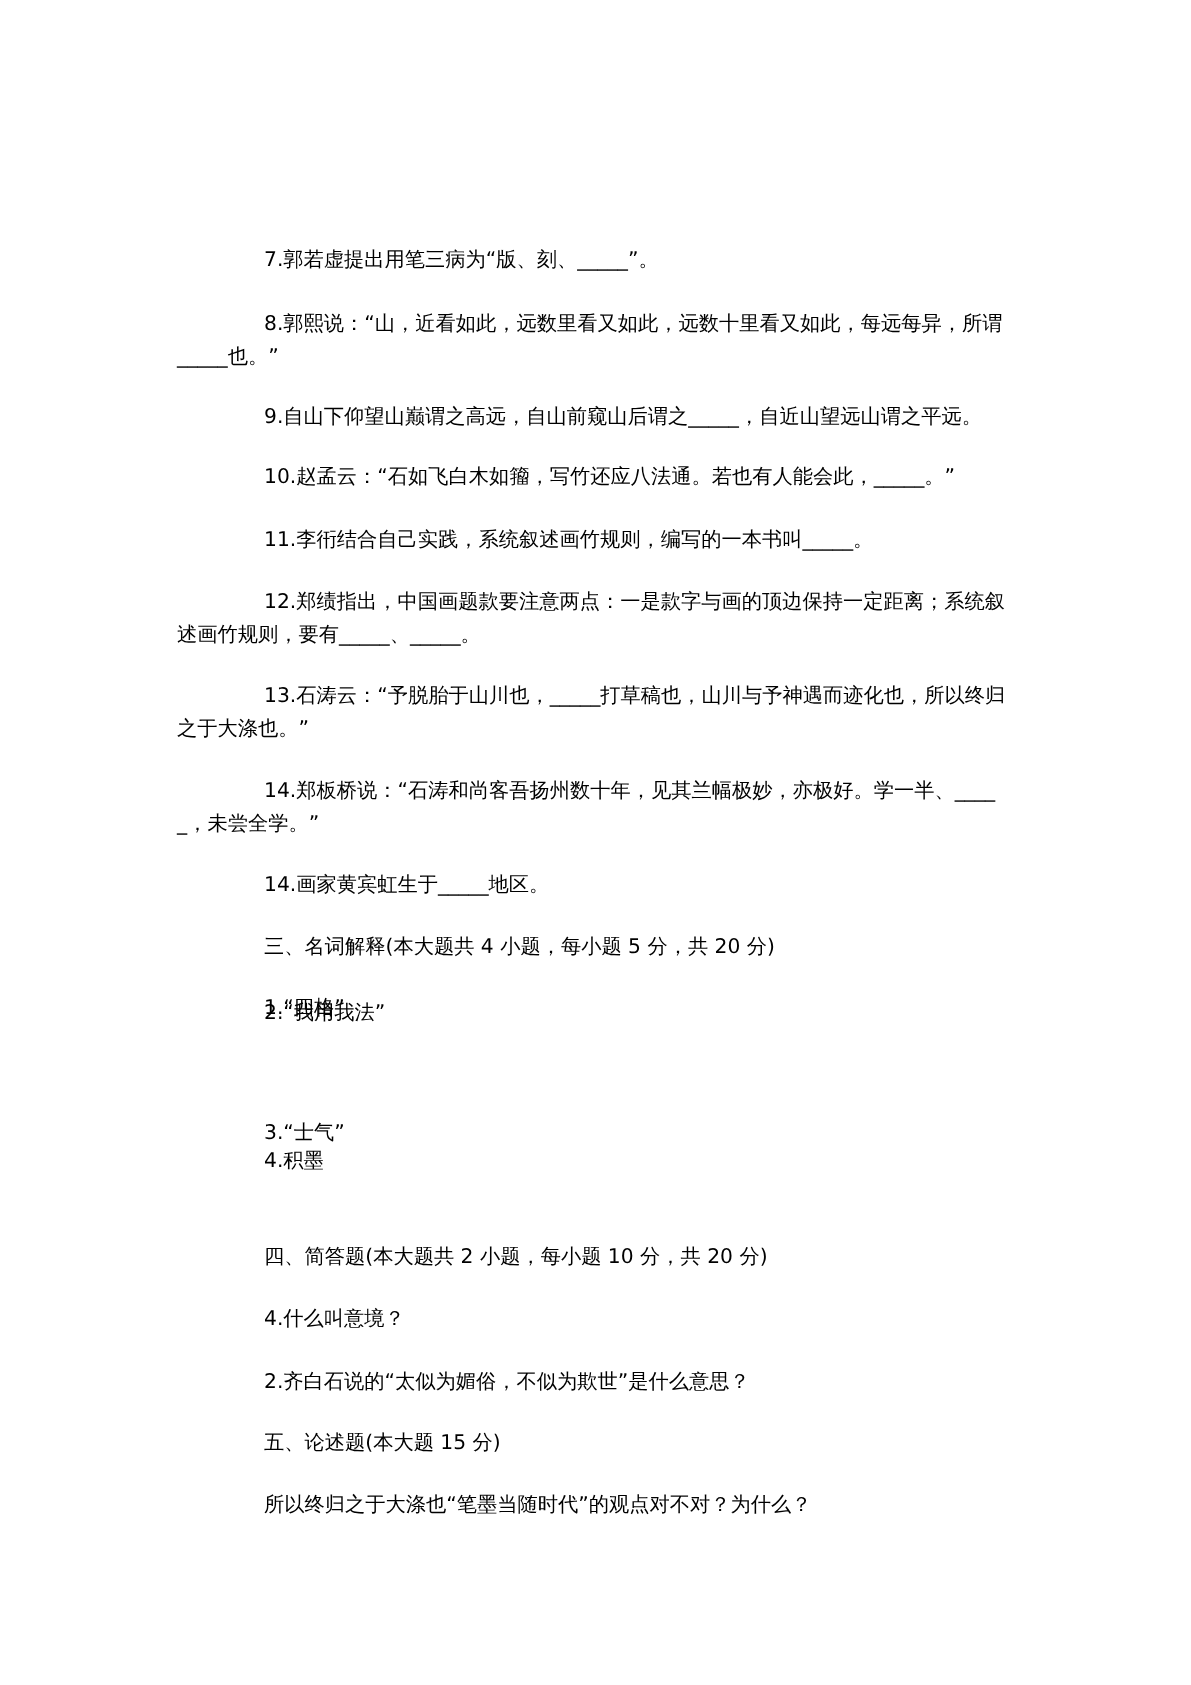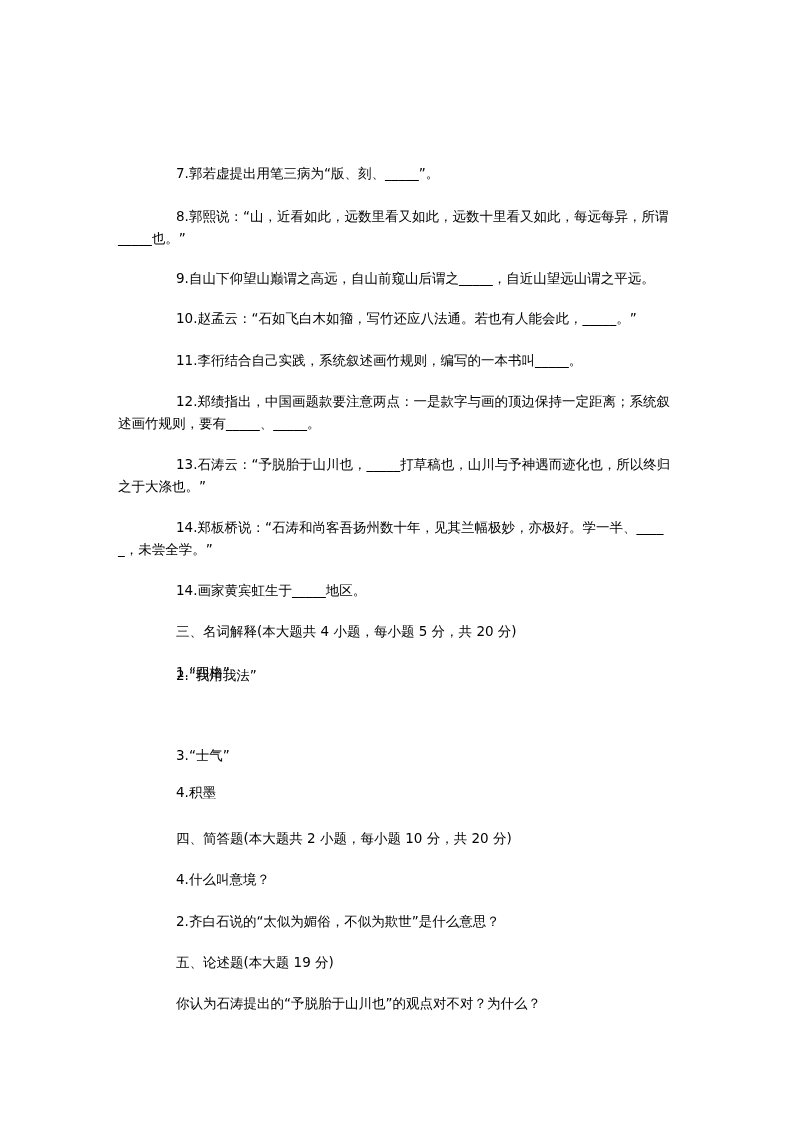--- a/index.html
+++ b/index.html
@@ -34,21 +34,21 @@
   <div class="p" style="top:409px"><span>13.</span><span>石涛云：“予脱胎于山川也，_____打草稿也，山川与予神遇而迹化也，所以终归之于大涤也。”</span></div>
 
   <div class="p" style="top:472px"><span>14.</span><span>郑板桥说：“石涛和尚客吾扬州数十年，见其兰幅极妙，亦极好。学一半、_____，未尝全学。”</span></div>
 
   <div class="p" style="top:535px"><span>14.</span><span>画家黄宾虹生于_____地区。</span></div>
 
   <div class="p" style="top:576px">三、名词解释(本大题共 4 小题，每小题 5 分，共 20 分)</div>
   <div class="p" style="top:617px">1.“四格”</div>
   <div class="p" style="top:620px">2.“我用我法”</div>
   <div class="p" style="top:700px">3.“士气”</div>
-  <div class="p" style="top:737px">4.积墨</div>
+  <div class="p" style="top:719px">4.积墨</div>
 
   <div class="p" style="top:783px">四、简答题(本大题共 2 小题，每小题 10 分，共 20 分)</div>
   <div class="p" style="top:824px">4.什么叫意境？</div>
   <div class="p" style="top:866px">2.齐白石说的“太似为媚俗，不似为欺世”是什么意思？</div>
 
-  <div class="p" style="top:907px">五、论述题(本大题 19 分)</div>
-  <div class="p" style="top:948px">你认为石涛提出的“予脱胎于山川也”的观点对不对？为什么？</div>
+  <div class="p" style="top:907px">五、论述题(本大题 15 分)</div>
+  <div class="p" style="top:948px">所以终归之于大涤也“笔墨当随时代”的观点对不对？为什么？</div>
 </div>
 
 </body></html>

